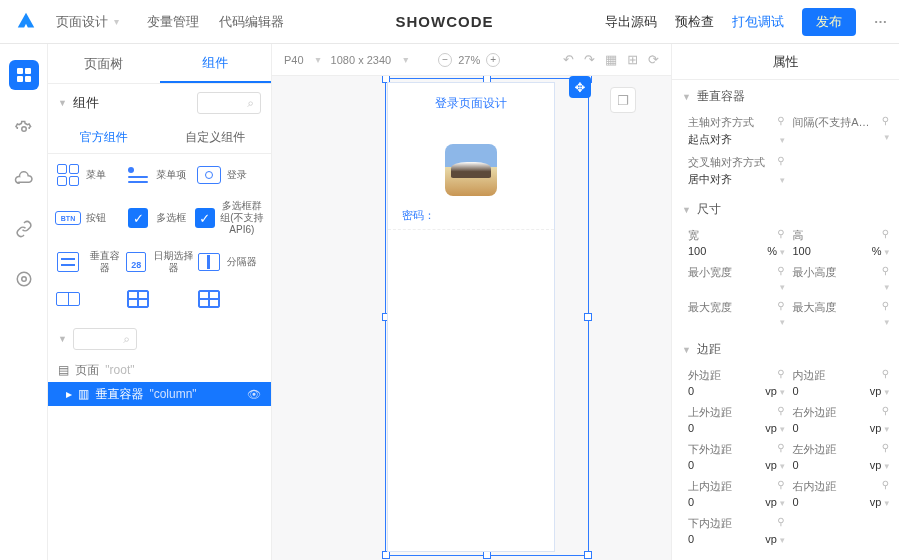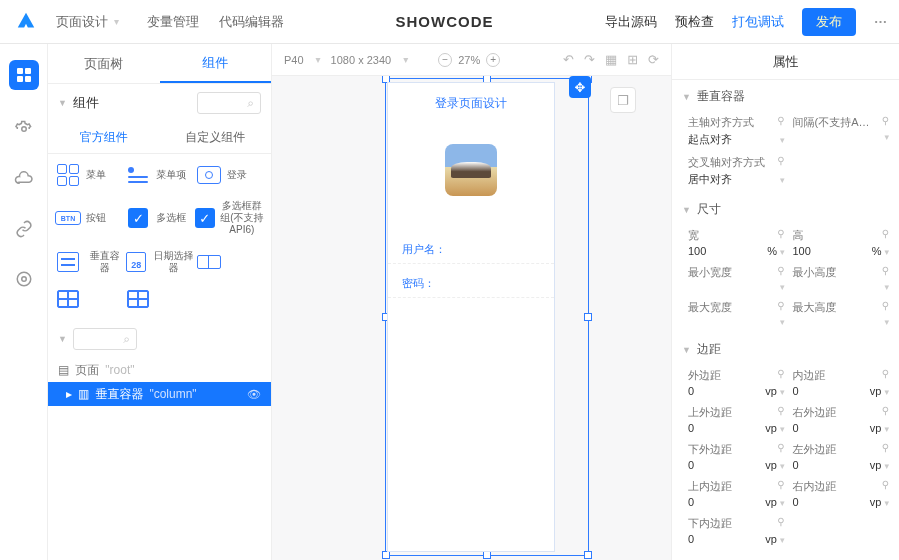--- a/index.html
+++ b/index.html
@@ -242,20 +242,26 @@
         <div class="clbl">垂直容器</div>
       </div>
     <div class="comp">
         <div class="cic">
           <div class="cal-ic">28</div>
         </div>
         <div class="clbl">日期选择器</div>
       </div>
     <div class="comp">
         <div class="cic">
+          <div class="div-ic"></div>
+        </div>
+        <div class="clbl">分隔器</div>
+      </div>
+    <div class="comp">
+        <div class="cic">
           <div class="row-ic">
             <span></span>
             <span></span>
           </div>
         </div>
         <div class="clbl"></div>
       </div>
     <div class="comp">
         <div class="cic">
           <div class="grid-ic">
@@ -331,23 +337,20 @@
     <div class="handle mr"></div>
     <div class="handle bl"></div>
     <div class="handle bm"></div>
     <div class="handle br"></div>
     <div class="mover">✥</div>
     <div class="layers-btn">❐</div>
   </div>
   <div class="phone">
     <div class="phone-title">登录页面设计</div>
     <div class="avatar"></div>
-    <div class="field">
-        <span>用户名：</span>
-      </div>
     <div class="field field2">
         <span>密码：</span>
       </div>
   </div>
 </div>
 
 <div class="rpanel">
   <div class="rtabs">
     <div class="on">属性</div>
   </div>

